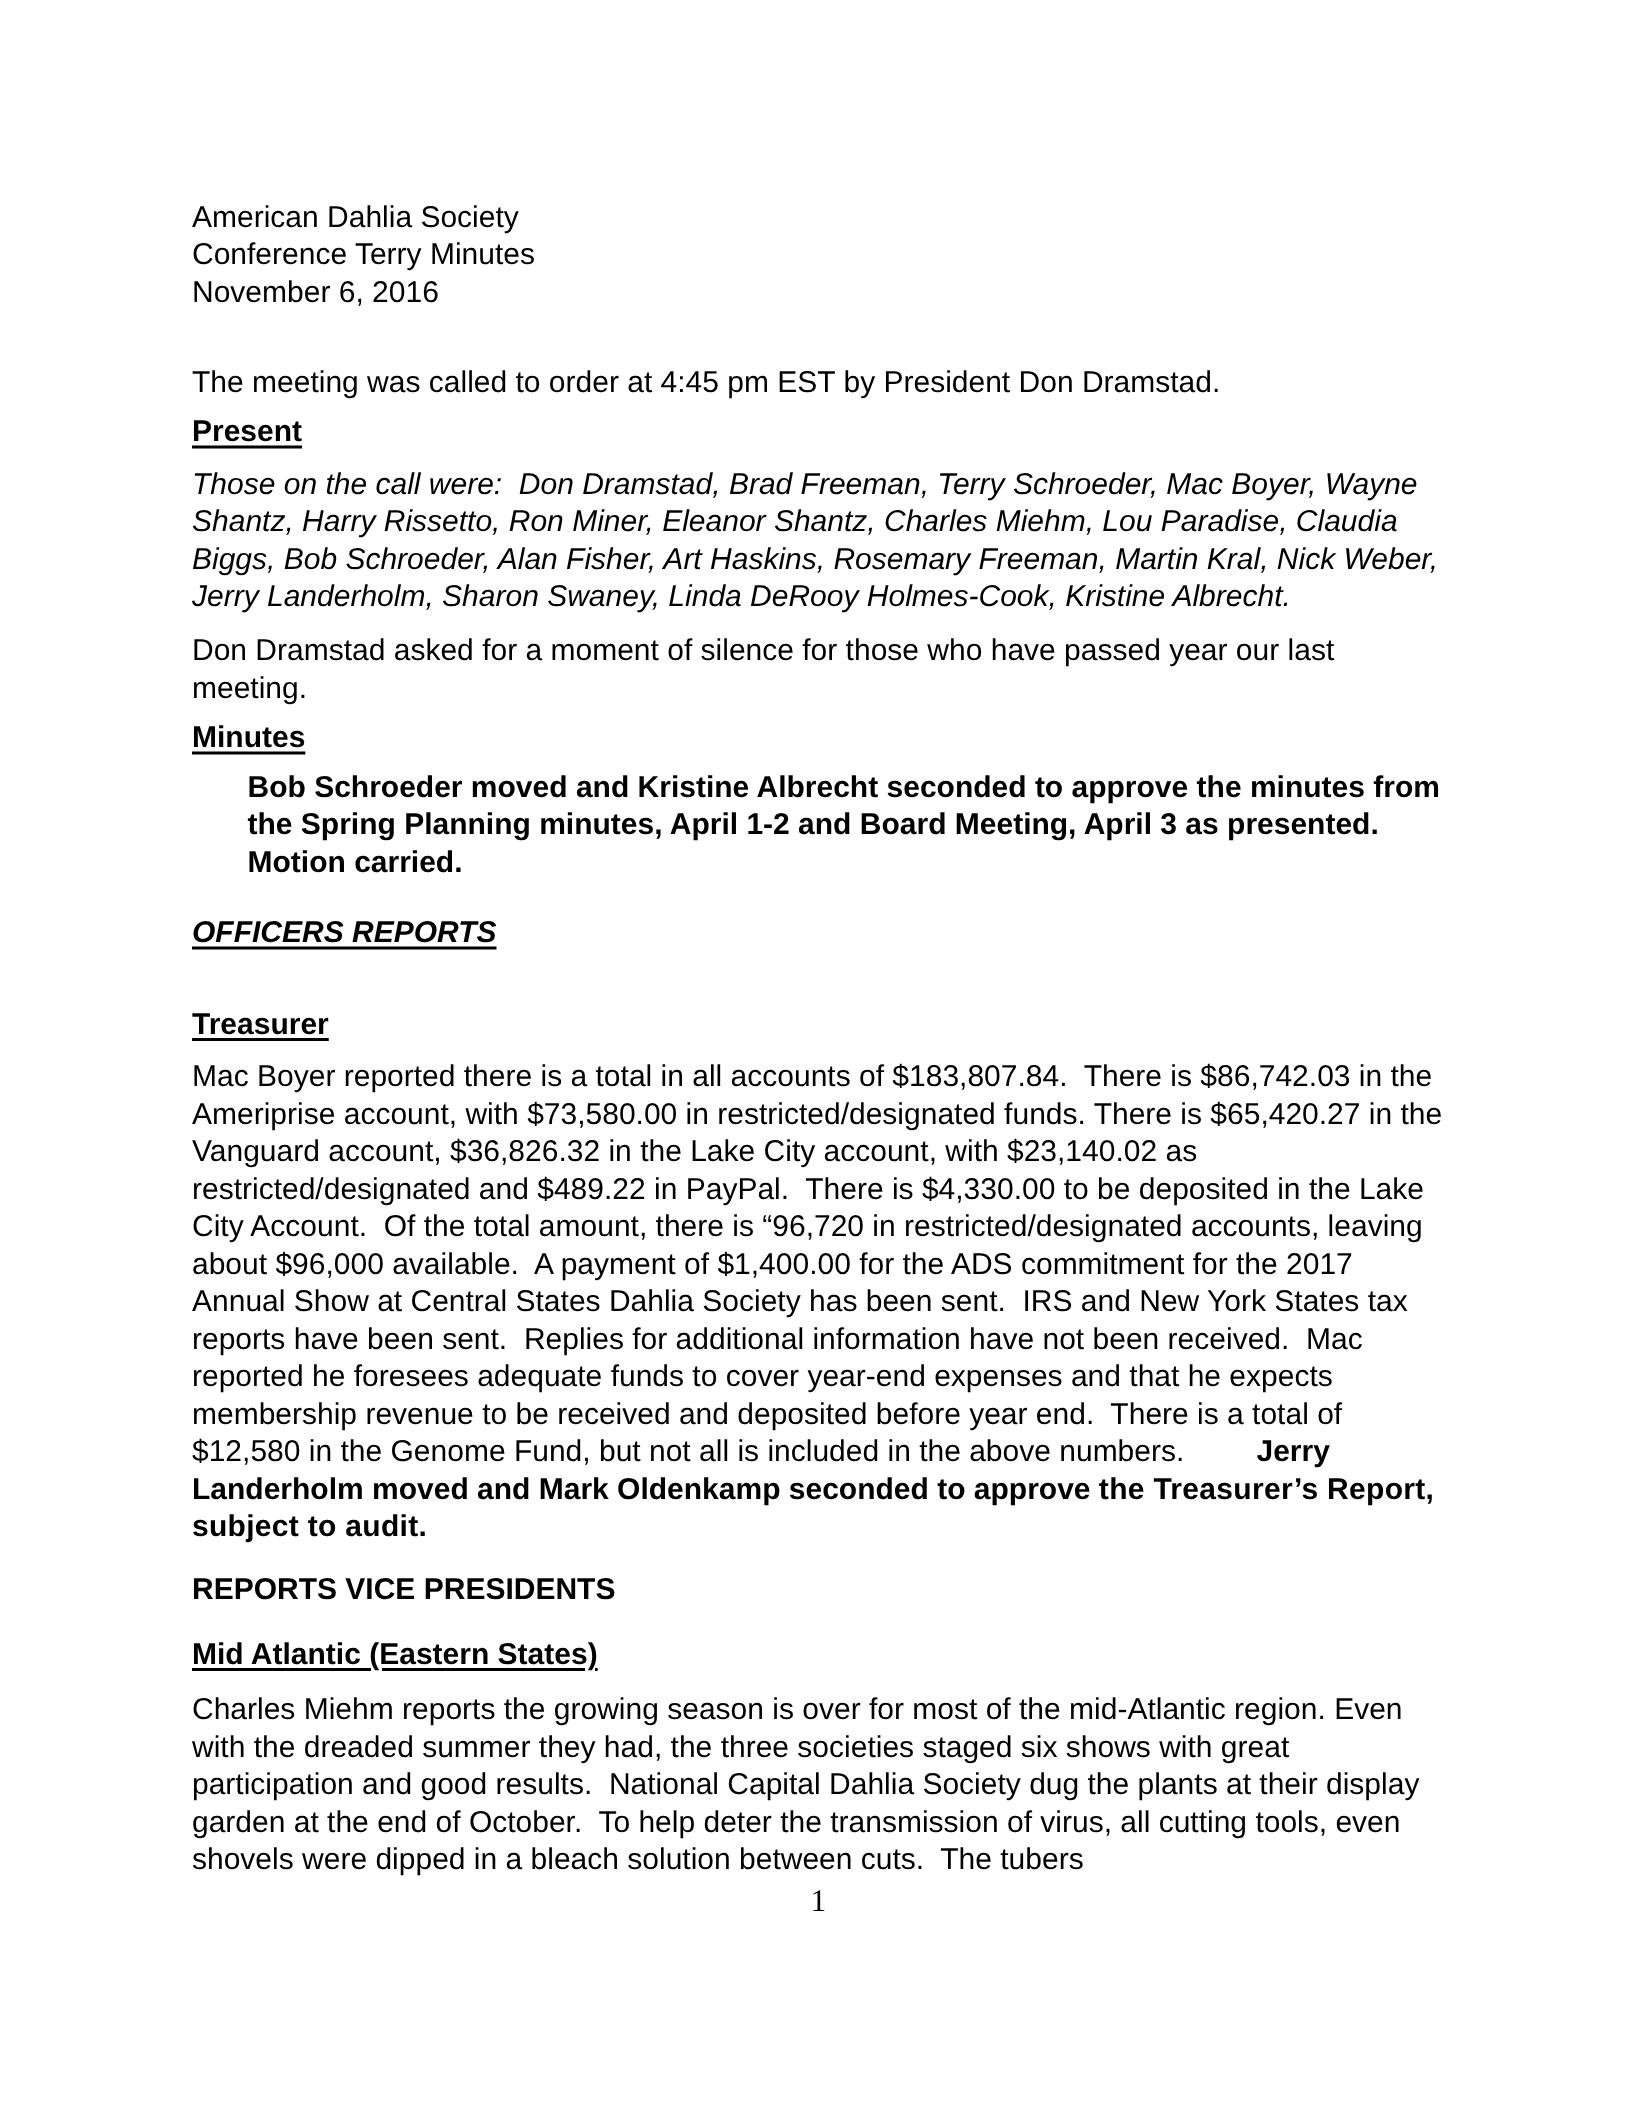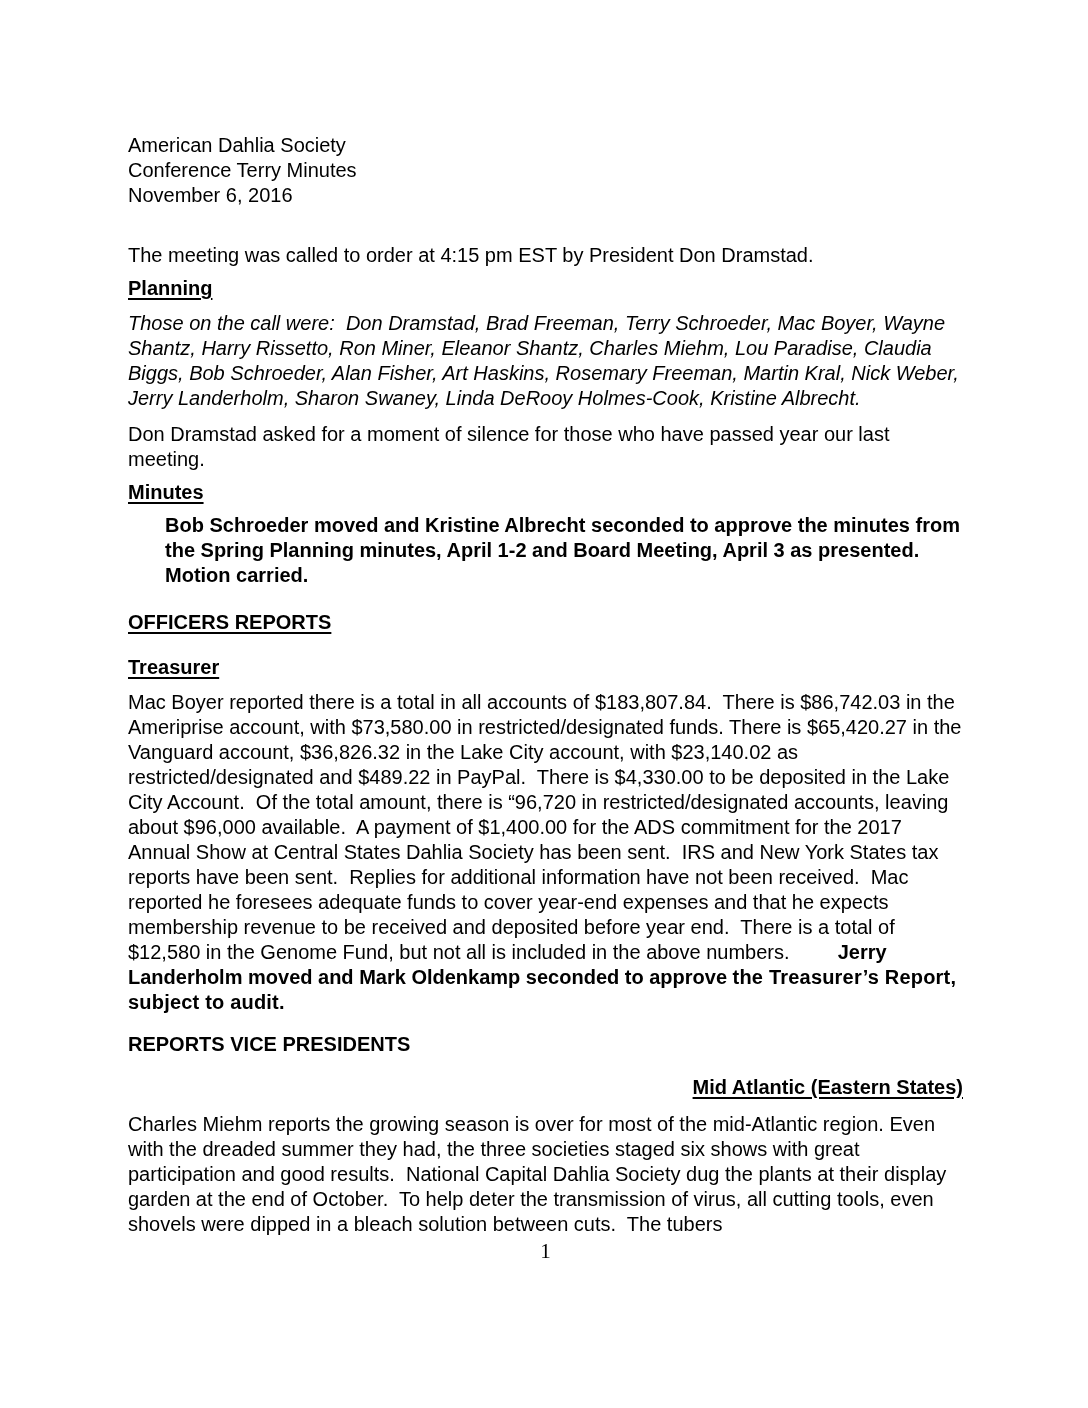--- a/index.html
+++ b/index.html
@@ -27,46 +27,46 @@
   .h.u {
     text-decoration: underline;
     text-decoration-thickness: 2px;
     text-underline-offset: 3px;
   }
   .b { font-weight: bold; margin-left: 37px; }
   .b2 { font-weight: bold; letter-spacing: 0.2px; }
   .mb8  { margin-bottom: 8px; }
   .mb10 { margin-bottom: 10px; }
   .mb11 { margin-bottom: 11px; font-style: italic; }
-  .mb12 { margin-bottom: 12px; text-align: right; }
+  .mb12 { margin-bottom: 12px; }
   .mb17 { margin-bottom: 17px; }
   .mb18 { margin-bottom: 18px; }
-  .mb20 { margin-bottom: 20px; }
+  .mb20 { margin-bottom: 36px; font-style: italic; }
   .mb22 { margin-bottom: 22px; }
   .page-footer {
     margin-top: 2px;
     text-align: center;
     font-family: "Liberation Serif", serif;
     font-size: 21px;
   }
 </style>
 </head>
 <body>
 
 <div class="page">
 
   <div class="doc-header">
     <div>American Dahlia Society</div>
     <div>Conference Terry Minutes</div>
     <div>November 6, 2016</div>
   </div>
 
-  <p class="mb8">The meeting was called to order at 4:15 pm EST by President Don Dramstad.</p>
+  <p class="mb8">The meeting was called to order at 4:45 pm EST by President Don Dramstad.</p>
 
-  <div class="h u mb10">Planning</div>
+  <div class="h u mb10">Present</div>
   <p class="mb11">Those on the call were:  Don Dramstad, Brad Freeman, Terry Schroeder, Mac Boyer, Wayne Shantz, Harry Rissetto, Ron Miner, Eleanor Shantz, Charles Miehm, Lou Paradise, Claudia Biggs, Bob Schroeder, Alan Fisher, Art Haskins, Rosemary Freeman, Martin Kral, Nick Weber, Jerry Landerholm, Sharon Swaney, Linda DeRooy Holmes-Cook, Kristine Albrecht.</p>
 
   <p class="mb8">Don Dramstad asked for a moment of silence for those who have passed year our last meeting.</p>
 
   <div class="h u mb8">Minutes</div>
   <p class="b mb22">Bob Schroeder moved and Kristine Albrecht seconded to approve the minutes from the Spring Planning minutes, April 1-2 and Board Meeting, April 3 as presented. Motion carried.</p>
 
   <div class="h u mb20">OFFICERS REPORTS</div>
 
   <div class="h u mb10">Treasurer</div>

